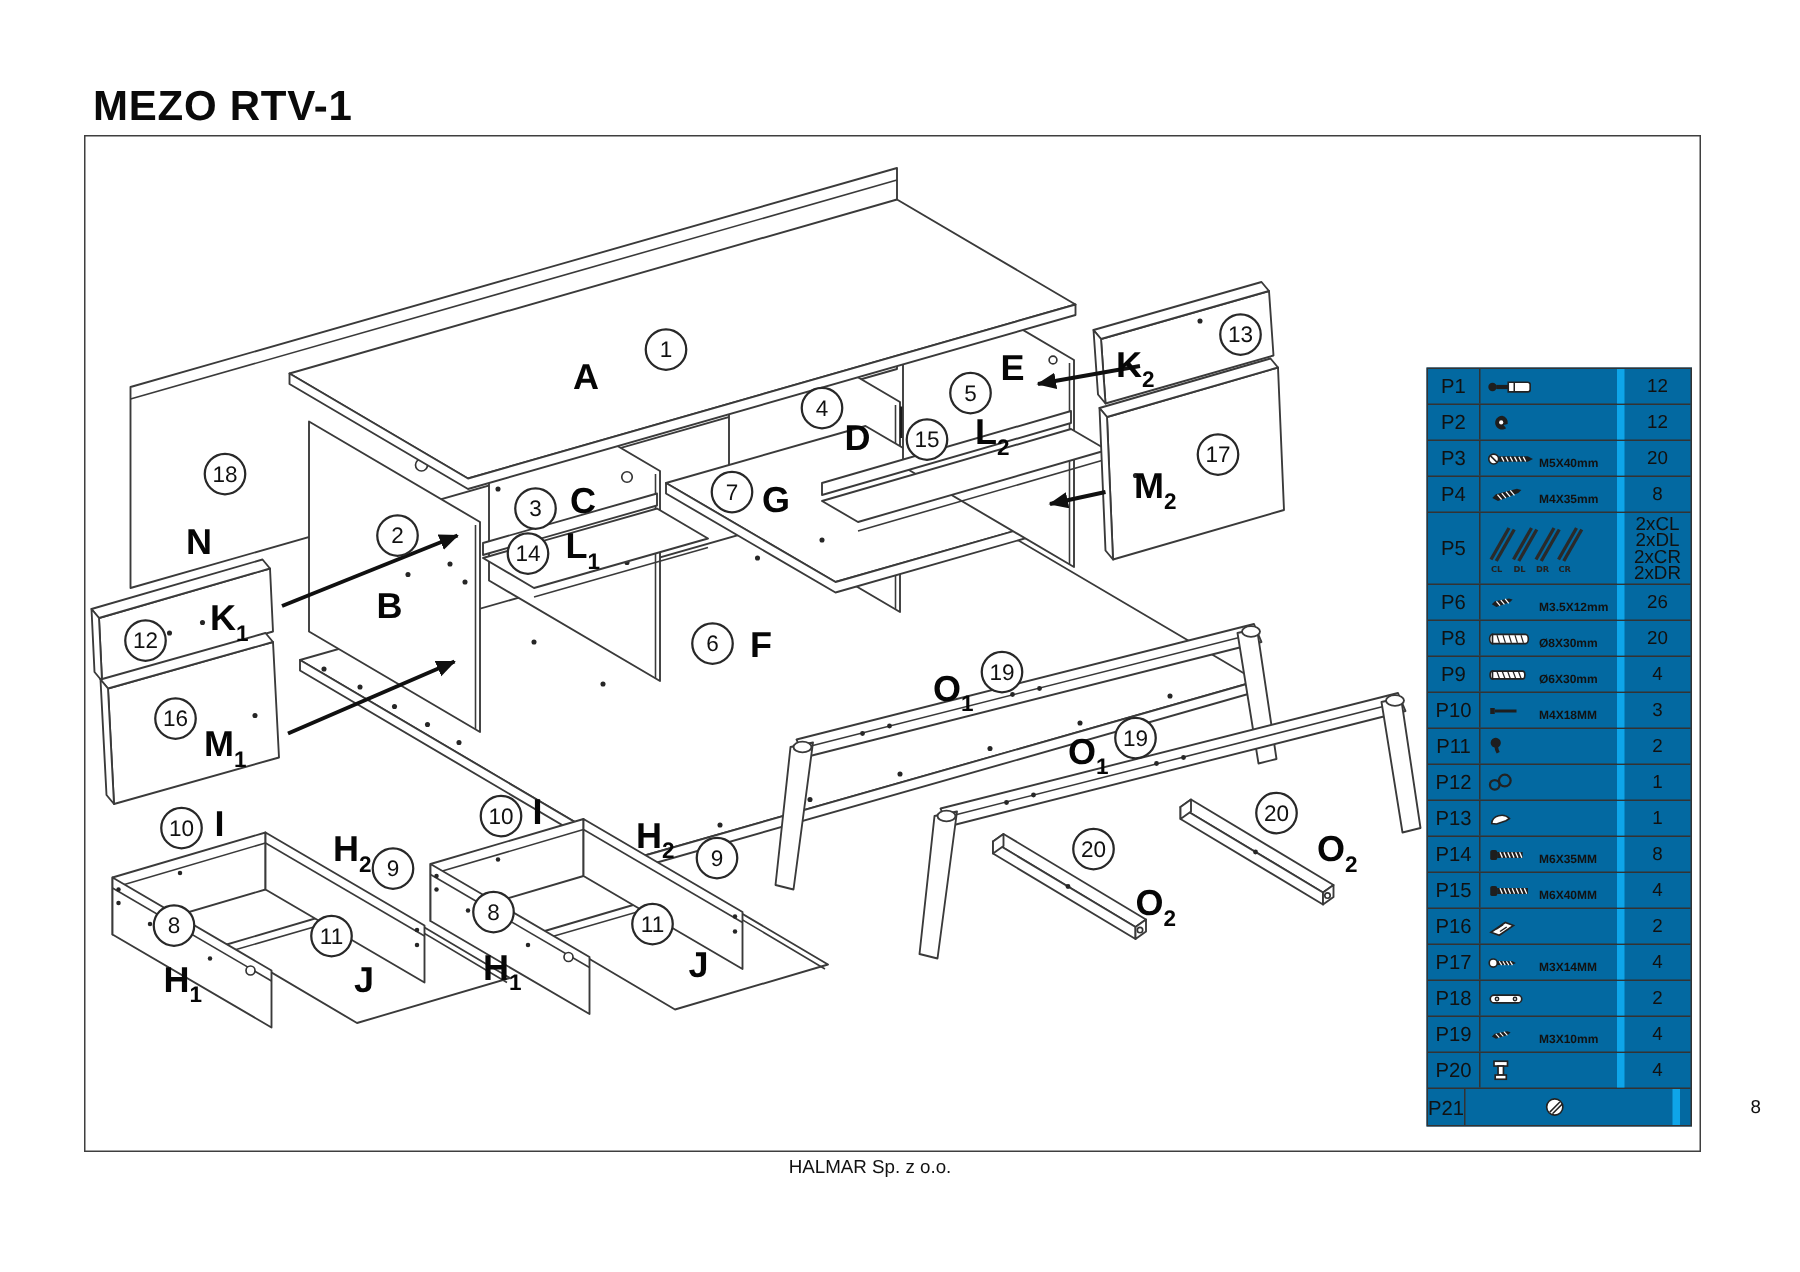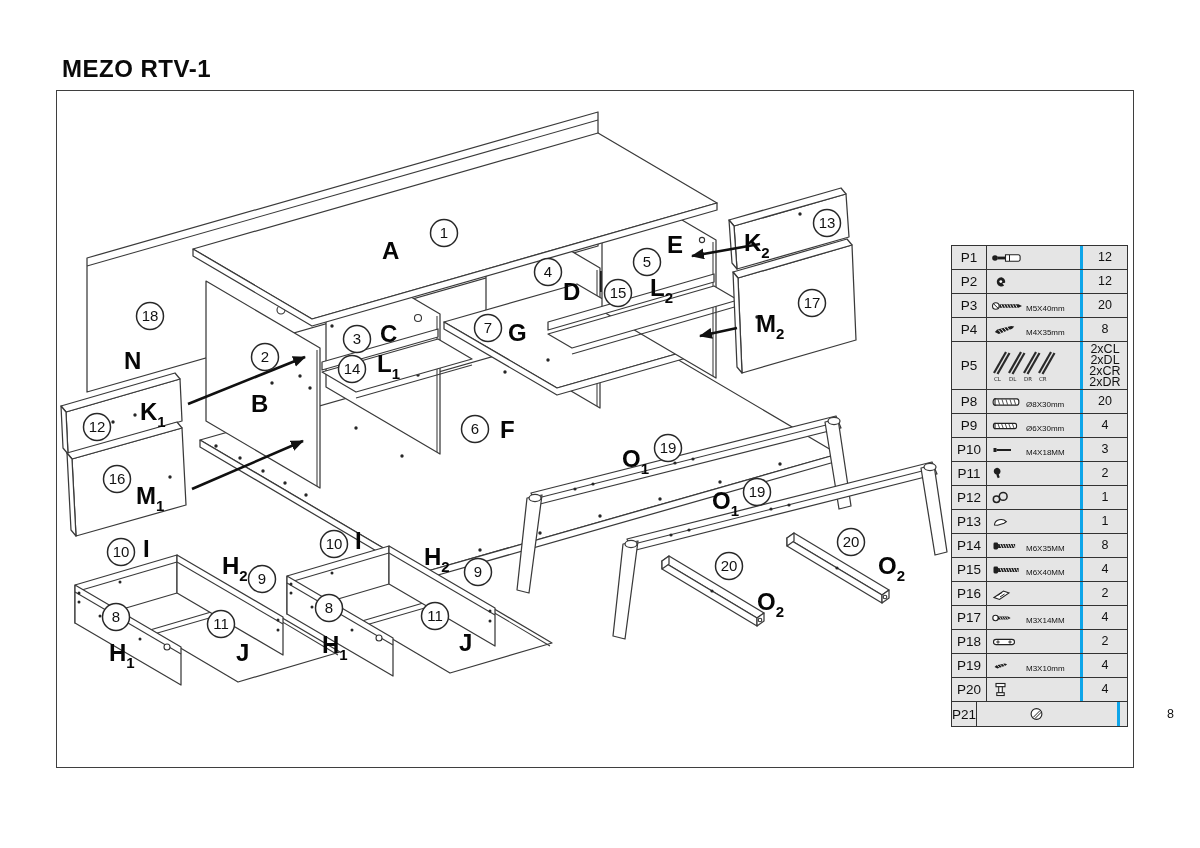--- a/index.html
+++ b/index.html
@@ -1,42 +1,42 @@
 <!DOCTYPE html>
 <html><head>
 <meta charset="utf-8">
 <style>
   html,body{margin:0;padding:0;background:#fff;width:1200px;height:848px;overflow:hidden;
             font-family:"Liberation Sans", sans-serif;}
   .page{position:relative;width:1200px;height:848px;background:#fff;}
-  #page-title{position:absolute;left:62px;top:55px;margin:0;font-size:24px;font-weight:bold;
+  #page-title{position:absolute;left:62px;top:55px;margin:0;font-size:28px;font-weight:bold;
               letter-spacing:.5px;color:#0a0a0a;font-family:"Liberation Sans",sans-serif;}
   .frame{position:absolute;left:56px;top:90px;width:1076px;height:676px;border:1.5px solid #3f3f3f;}
   #diagram{position:absolute;left:56px;top:90px;}
 
   
   .pnl{fill:#fff;stroke:#3a3a3a;stroke-width:1.25;stroke-linejoin:round;}
   .ln{stroke:#3a3a3a;stroke-width:1.05;fill:none;}
   .dt{fill:#262626;stroke:none;}
   .hole{fill:#fff;stroke:#333;stroke-width:1.1;}
   .tick{fill:#1a1a1a;}
   .arr{stroke:#101010;stroke-width:2.6;}
   .plbl{font-family:"Liberation Sans",sans-serif;font-size:24px;font-weight:bold;fill:#060606;}
   .bdgc{fill:#fff;stroke:#282828;stroke-width:1.5;}
   .bdgt{font-family:"Liberation Sans",sans-serif;font-size:15px;fill:#111;text-anchor:middle;}
 
   
   .parts-table{position:absolute;left:951px;top:245px;width:177px;border:1.3px solid #333;
-               box-sizing:border-box;background:#e5e5e5;}
+               box-sizing:border-box;background:#0369a1;}
   .trow{display:flex;height:24px;box-sizing:border-box;border-bottom:1px solid #333;}
   .trow:last-child{border-bottom:none;gap:47px;}
   .trow.tall{height:48px;}
   .c{box-sizing:border-box;display:flex;align-items:center;}
   .c.id{width:35px;border-right:1px solid #333;justify-content:center;font-size:13.5px;color:#111;}
-  .c.ic{width:96px;border-right:3px solid #0ea5e9;padding-left:3px;position:relative;}
+  .c.ic{width:96px;border-right:5px solid #0ea5e9;padding-left:3px;position:relative;font-weight:bold;}
   .c.qty{flex:1;justify-content:center;font-size:12.5px;color:#111;flex-direction:column;line-height:11px;}
   .spec{font-size:8px;color:#111;margin-left:2px;margin-top:6px;white-space:nowrap;}
   .fl{fill:#1e1e1e;}
   .ol{fill:#fff;stroke:#222;stroke-width:1.1;}
   .ol2{fill:none;stroke:#222;stroke-width:1.5;}
   .st{stroke:#222;stroke-width:1;fill:none;}
   .st15{stroke:#2a2a2a;stroke-width:2.2;}
   .tiny{font-family:"DejaVu Sans",sans-serif;font-size:5.5px;fill:#222;}
 
   .footer{position:absolute;left:0;top:771px;width:1160px;text-align:center;color:#111;}
@@ -433,20 +433,37 @@
           </svg>
         </div>
     <div class="c qty">
           <span>2xCL</span>
           <span>2xDL</span>
           <span>2xCR</span>
           <span>2xDR</span>
         </div>
   </div>
       <div class="trow">
+    <div class="c id">P6</div>
+    <div class="c ic">
+          <svg width="34" height="20">
+            <g transform="rotate(-15 10 10)">
+              <path d="M4.5 9.4 l2.5 -1.4 9.5 0.7 2.2 1.3 -2.2 1.2 -9.5 0.7 z" class="fl"></path>
+              <line x1="8" y1="8.3" x2="9.6" y2="11.7" stroke="#fff" stroke-width="0.8"></line>
+              <line x1="11" y1="8.3" x2="12.6" y2="11.7" stroke="#fff" stroke-width="0.8"></line>
+              <line x1="14" y1="8.3" x2="15.6" y2="11.7" stroke="#fff" stroke-width="0.8"></line>
+            </g>
+          </svg>
+          <span class="spec">M3.5X12mm</span>
+        </div>
+    <div class="c qty">
+          <span>26</span>
+        </div>
+  </div>
+      <div class="trow">
     <div class="c id">P8</div>
     <div class="c ic">
           <svg width="34" height="20">
             <ellipse cx="5" cy="10" rx="1.9" ry="3.1" class="ol"></ellipse>
             <path d="M5 6.9 h22 a1.9 3.1 0 0 1 0 6.2 h-22 z" class="ol"></path>
             <line x1="8" y1="7.4" x2="9.6" y2="12.6" stroke="#222" stroke-width="0.8"></line>
             <line x1="12" y1="7.4" x2="13.6" y2="12.6" stroke="#222" stroke-width="0.8"></line>
             <line x1="16" y1="7.4" x2="17.6" y2="12.6" stroke="#222" stroke-width="0.8"></line>
             <line x1="20" y1="7.4" x2="21.6" y2="12.6" stroke="#222" stroke-width="0.8"></line>
             <line x1="24" y1="7.4" x2="25.6" y2="12.6" stroke="#222" stroke-width="0.8"></line>
@@ -643,15 +660,16 @@
             <line x1="8" y1="14.5" x2="14.6" y2="7.9" class="st"></line>
           </svg>
         </div>
     <div class="c qty">
           <span>8</span>
         </div>
   </div>
     </div>
 
   <div class="footer">
+    <div>HALMAR Sp. z o.o.</div>
   </div>
 
 </div>
 
 </body></html>

